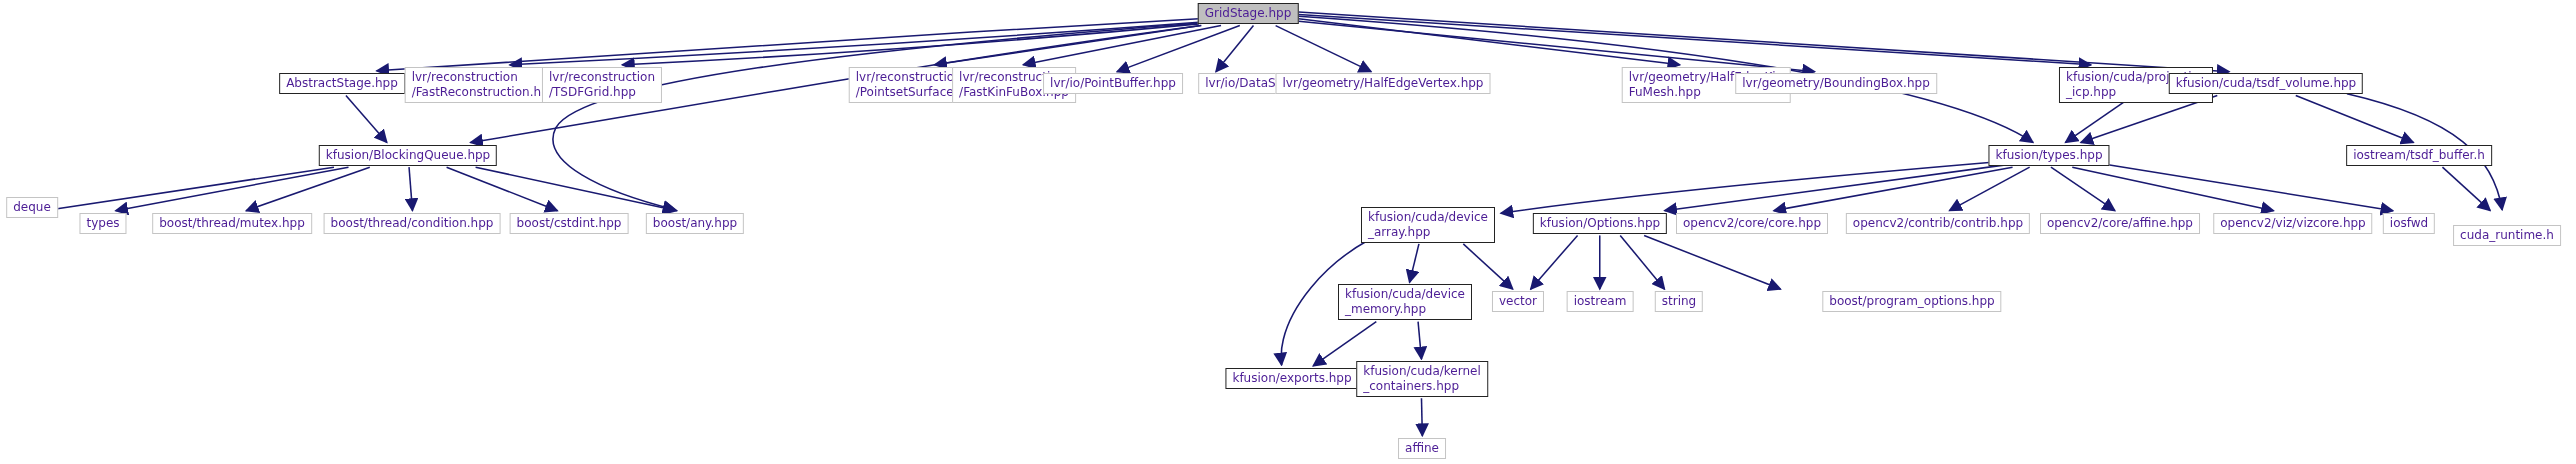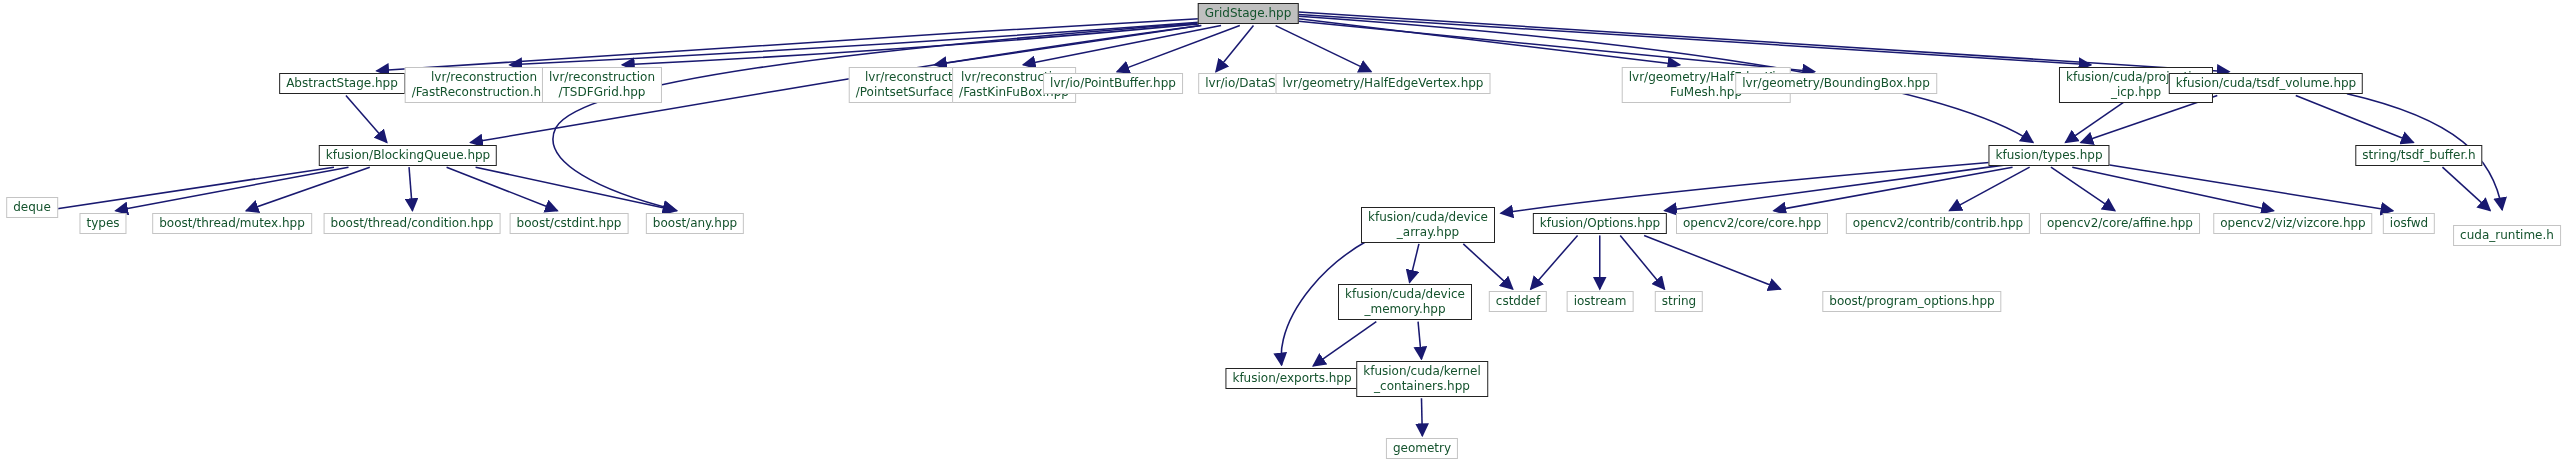--- a/index.html
+++ b/index.html
@@ -10,25 +10,25 @@
     font-family:"DejaVu Sans","Liberation Sans",sans-serif;
     overflow:hidden;
   }
   #edges{position:absolute;left:0;top:0;width:2576px;height:464px;}
   .node{
     position:absolute;
     transform:translateX(-50%);
     box-sizing:border-box;
     background:#ffffff;
     border:1.7px solid #c4c4c4;
-    color:#14532d;
+    color:#4c1d95;
     font-size:12px;
     line-height:15.4px;
     padding:1.7px 6px;
-    text-align:center;
+    text-align:left;
     white-space:pre-line;
   }
   .node.internal{border:1.7px solid #232323;}
   .node.root{border:1.7px solid #232323;background:#bfbfbf;}
   .edge{fill:none;stroke:#191970;stroke-width:1.8px;}
 </style>
 </head>
 <body>
 
 <div id="canvas">
@@ -115,45 +115,45 @@
   <div class="node" style="left:1383px;top:73px">lvr/geometry/HalfEdgeVertex.hpp</div>
   <div class="node" style="left:1706px;top:67px">lvr/geometry/HalfEdgeKin
 FuMesh.hpp</div>
   <div class="node" style="left:1836px;top:73px">lvr/geometry/BoundingBox.hpp</div>
   <div class="node internal" style="left:2136px;top:67px">kfusion/cuda/projective
 _icp.hpp</div>
   <div class="node internal" style="left:2266px;top:73px">kfusion/cuda/tsdf_volume.hpp</div>
 
   <div class="node internal" style="left:408px;top:145px">kfusion/BlockingQueue.hpp</div>
   <div class="node internal" style="left:2049px;top:145px">kfusion/types.hpp</div>
-  <div class="node internal" style="left:2419px;top:145px">string/tsdf_buffer.h</div>
+  <div class="node internal" style="left:2419px;top:145px">iostream/tsdf_buffer.h</div>
 
   <div class="node" style="left:32px;top:197px">deque</div>
   <div class="node" style="left:103px;top:213px">types</div>
   <div class="node" style="left:232px;top:213px">boost/thread/mutex.hpp</div>
   <div class="node" style="left:412px;top:213px">boost/thread/condition.hpp</div>
   <div class="node" style="left:569px;top:213px">boost/cstdint.hpp</div>
   <div class="node" style="left:695px;top:213px">boost/any.hpp</div>
   <div class="node internal" style="left:1428px;top:207px">kfusion/cuda/device
 _array.hpp</div>
   <div class="node internal" style="left:1600px;top:213px">kfusion/Options.hpp</div>
   <div class="node" style="left:1752px;top:213px">opencv2/core/core.hpp</div>
   <div class="node" style="left:1938px;top:213px">opencv2/contrib/contrib.hpp</div>
   <div class="node" style="left:2120px;top:213px">opencv2/core/affine.hpp</div>
   <div class="node" style="left:2293px;top:213px">opencv2/viz/vizcore.hpp</div>
   <div class="node" style="left:2409px;top:213px">iosfwd</div>
   <div class="node" style="left:2507px;top:225px">cuda_runtime.h</div>
 
   <div class="node internal" style="left:1405px;top:284px">kfusion/cuda/device
 _memory.hpp</div>
-  <div class="node" style="left:1518px;top:291px">cstddef</div>
+  <div class="node" style="left:1518px;top:291px">vector</div>
   <div class="node" style="left:1600px;top:291px">iostream</div>
   <div class="node" style="left:1679px;top:291px">string</div>
   <div class="node" style="left:1912px;top:291px">boost/program_options.hpp</div>
 
   <div class="node internal" style="left:1292px;top:368px">kfusion/exports.hpp</div>
   <div class="node internal" style="left:1422px;top:361px">kfusion/cuda/kernel
 _containers.hpp</div>
 
-  <div class="node" style="left:1422px;top:438px">geometry</div>
+  <div class="node" style="left:1422px;top:438px">affine</div>
 
 </div>
 
 
 </body></html>

